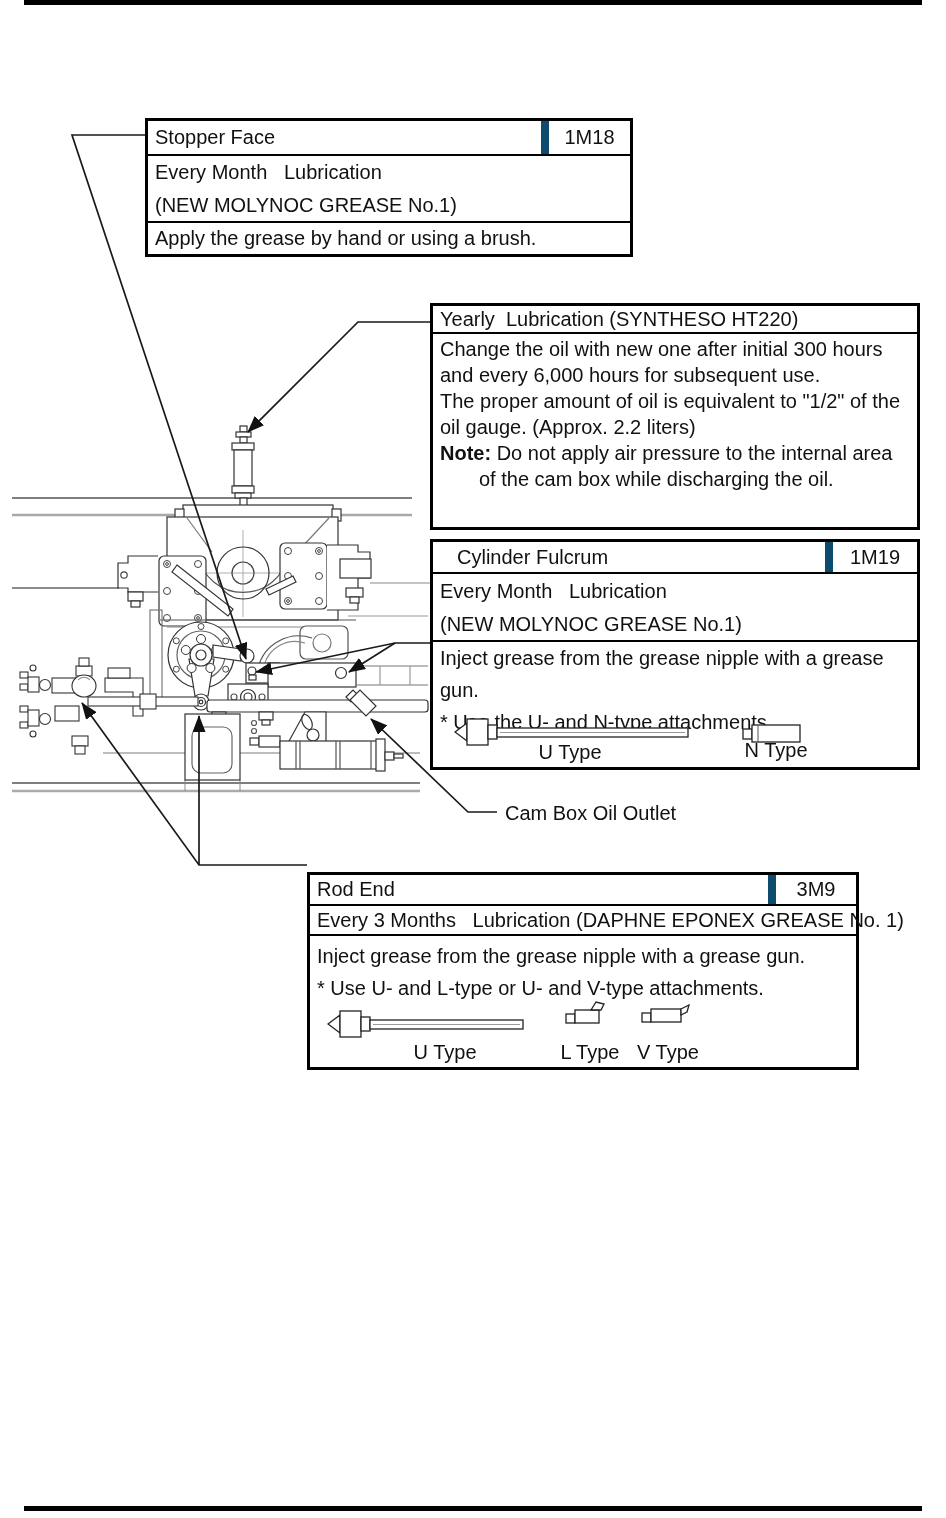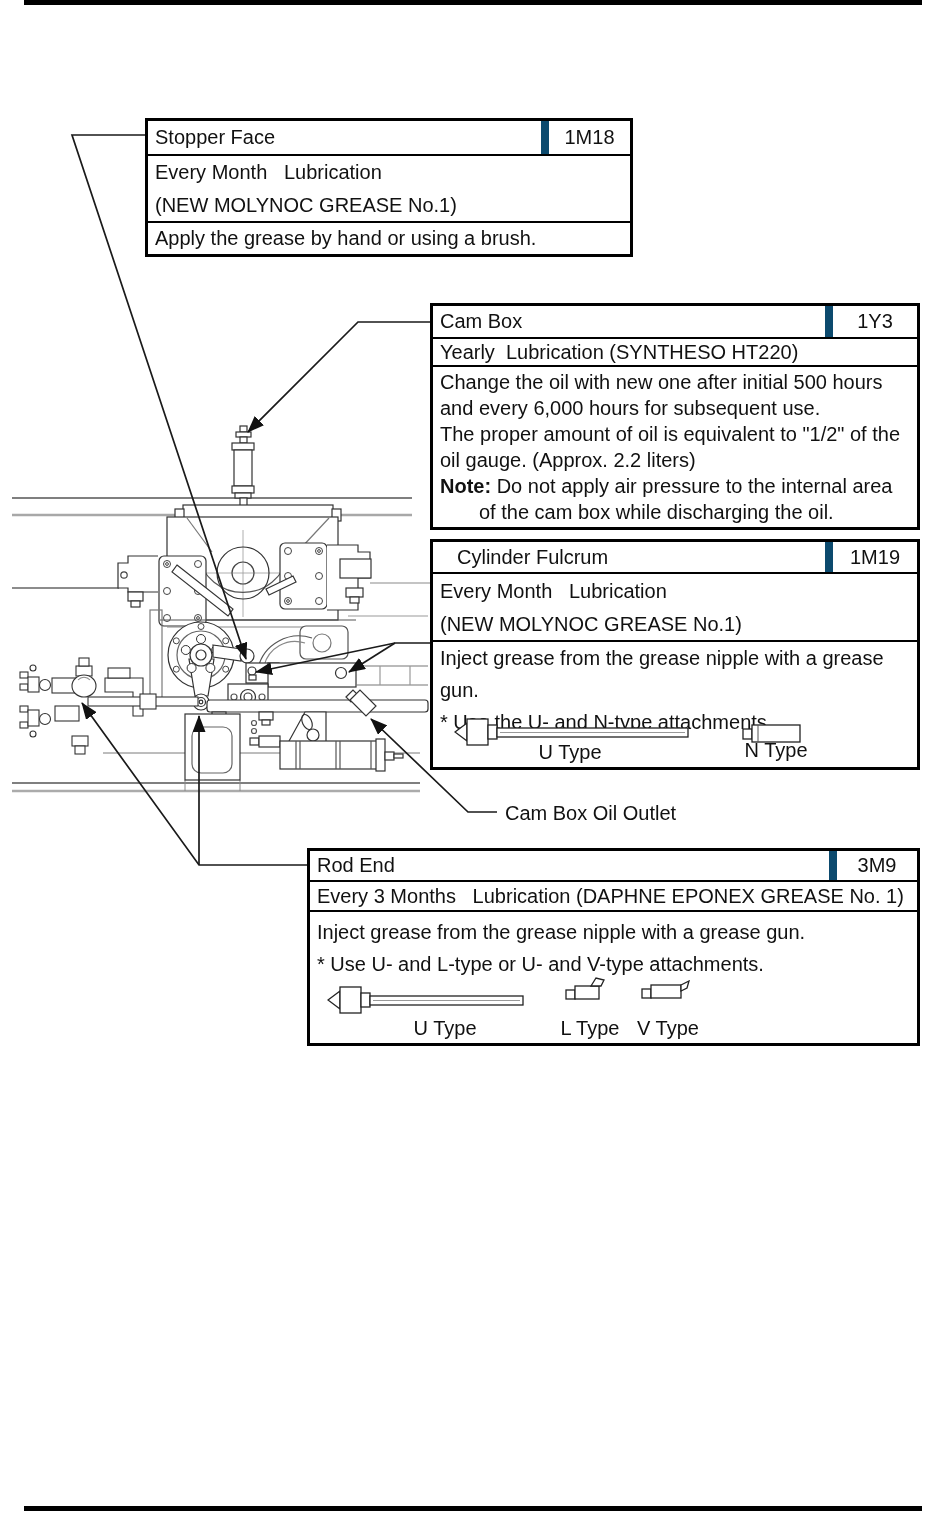--- a/index.html
+++ b/index.html
@@ -243,29 +243,25 @@
     <div class="crow" style="height:65px">
       <div class="ln" style="line-height:33px">Every Month   Lubrication</div>
       <div class="ln" style="line-height:32px">(NEW MOLYNOC GREASE No.1)</div>
     </div>
     <div class="crow" style="height:31px">
       <div class="ln" style="line-height:31px">Apply the grease by hand or using a brush.</div>
     </div>
   </div>
 
   <div class="callout" id="box-cambox" style="left:430px;top:303px;width:490px;height:227px">
-    <div class="crow trow" style="height:31px">
-      <div class="tcell ln" style="padding-left:7px;line-height:31px">Cam Box</div>
-      <div class="ccell ln" style="width:84px;padding-left:0">1Y3</div>
-    </div>
     <div class="crow" style="height:26px">
       <div class="ln" style="line-height:26px">Yearly  Lubrication (SYNTHESO HT220)</div>
     </div>
     <div class="crow" style="height:160px;padding-top:2px">
-      <div class="ln" style="line-height:26px">Change the oil with new one after initial 500 hours</div>
+      <div class="ln" style="line-height:26px">Change the oil with new one after initial 300 hours</div>
       <div class="ln" style="line-height:26px">and every 6,000 hours for subsequent use.</div>
       <div class="ln" style="line-height:26px">The proper amount of oil is equivalent to "1/2" of the</div>
       <div class="ln" style="line-height:26px">oil gauge. (Approx. 2.2 liters)</div>
       <div class="ln" style="line-height:26px"><b>Note:</b><span> Do not apply air pressure to the internal area</span></div>
       <div class="ln note-ind" style="line-height:26px">of the cam box while discharging the oil.</div>
     </div>
   </div>
 
   <div class="callout" id="box-fulcrum" style="left:430px;top:539px;width:490px;height:231px">
     <div class="crow trow" style="height:30px">
@@ -296,21 +292,21 @@
           <line x1="16" y1="3" x2="16" y2="20" stroke="#555" stroke-width="1"></line>
         </g>
       </svg>
       <div class="attlabel" style="left:97px;top:99px;width:80px">U Type</div>
       <div class="attlabel" style="left:303px;top:97px;width:80px">N Type</div>
     </div>
   </div>
 
   <div class="abs" style="left:505px;top:800px;line-height:26px">Cam Box Oil Outlet</div>
 
-  <div class="callout" id="box-rodend" style="left:307px;top:848px;width:613px;height:198px">
+  <div class="callout" id="box-rodend" style="left:307px;top:872px;width:552px;height:198px">
     <div class="crow trow" style="height:29px">
       <div class="tcell ln" style="padding-left:7px;line-height:29px">Rod End</div>
       <div class="ccell ln" style="width:80px;padding-left:0">3M9</div>
     </div>
     <div class="crow" style="height:28px">
       <div class="ln" style="line-height:28px">Every 3 Months   Lubrication (DAPHNE EPONEX GREASE No. 1)</div>
     </div>
     <div class="crow" style="height:131px;padding-top:0">
       <div class="ln" style="line-height:32px;padding-top:4px">Inject grease from the grease nipple with a grease gun.</div>
       <div class="ln" style="line-height:32px">* Use U- and L-type or U- and V-type attachments.</div>

